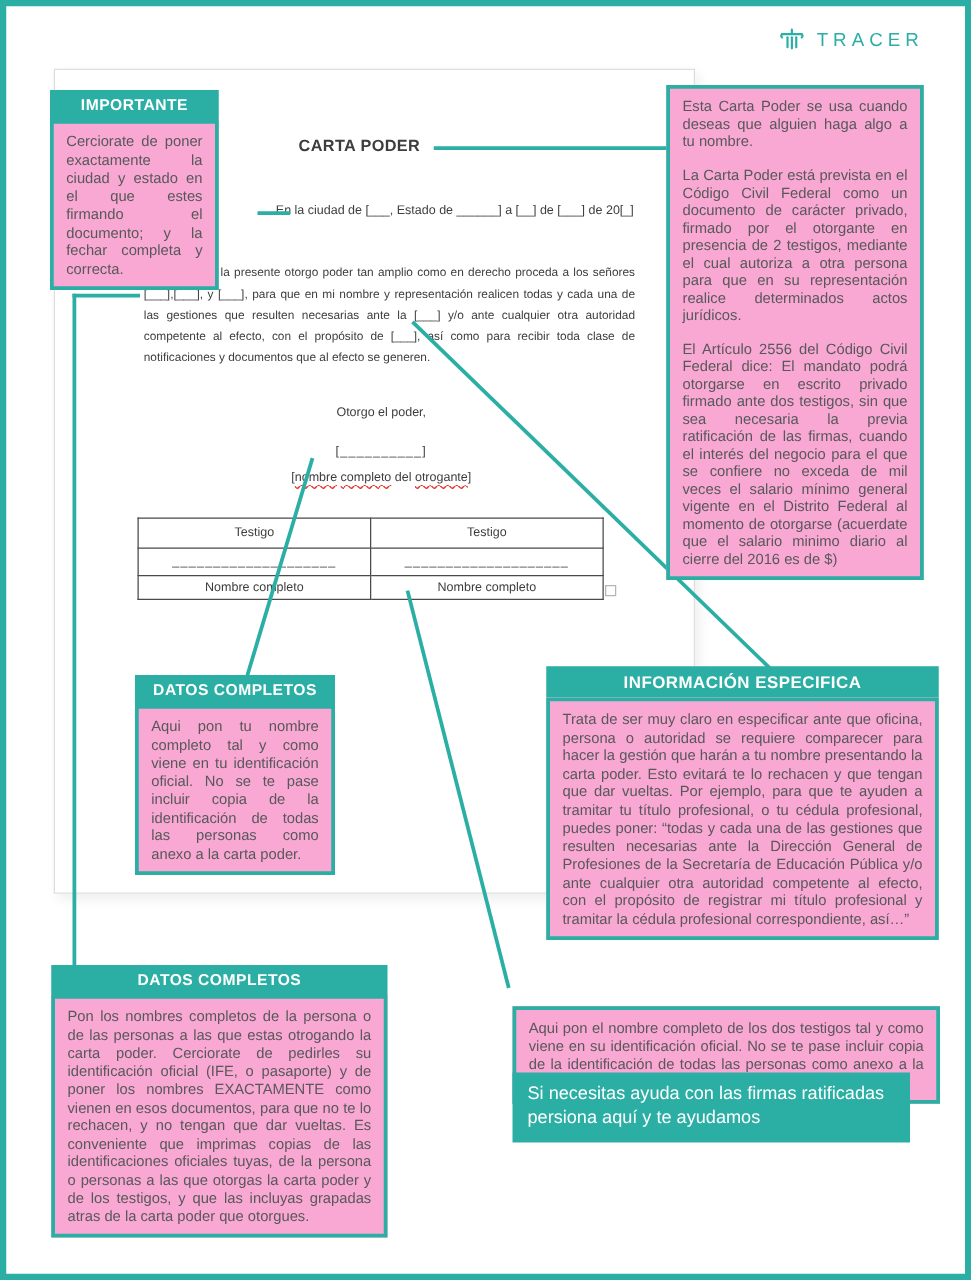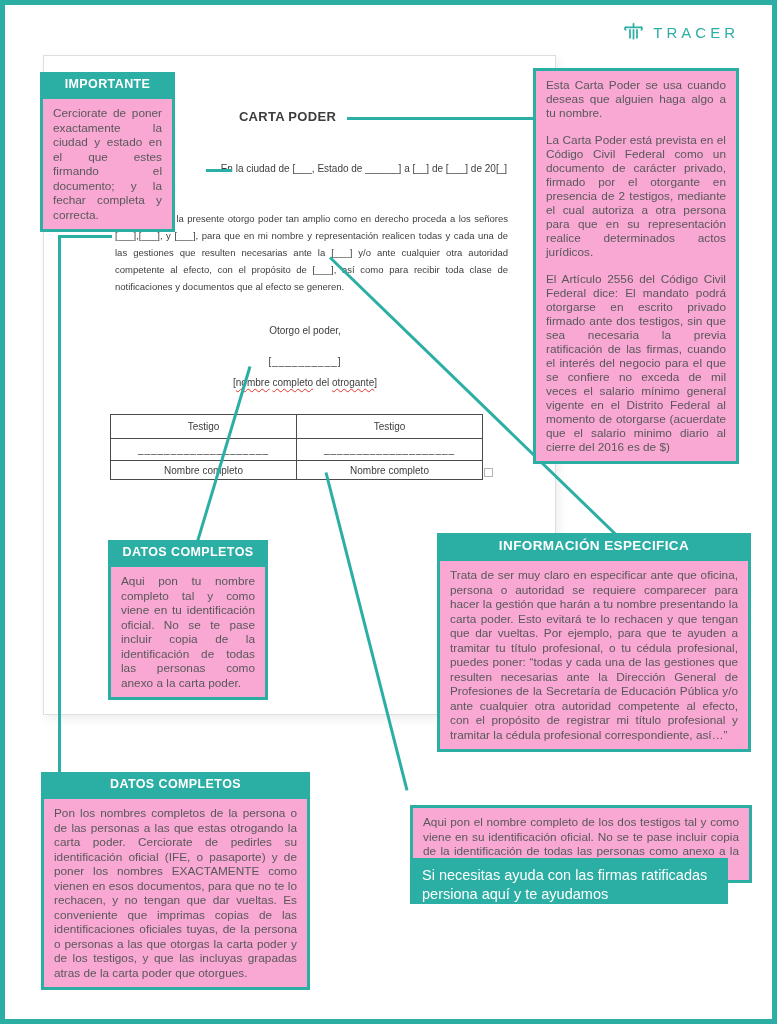--- a/index.html
+++ b/index.html
@@ -49,21 +49,21 @@
                font-size:11.8px;line-height:14.5px;text-align:justify;padding:7px 10px;}
   .callout .bd p + p{margin-top:13px;}
 
   .co-importante{left:40px;top:72px;width:135px;}
   .co-fundamentos{left:533px;top:68px;width:206px;}
   .co-datos1{left:108px;top:540px;width:160px;}
   .co-info{left:437px;top:533px;width:314px;}
   .co-datos2{left:41px;top:772px;width:269px;}
   .co-note{left:410px;top:805px;width:342px;}
   .cta-bar{position:absolute;left:410px;top:858px;width:318px;z-index:4;background:var(--teal);
-           color:#fff;font-size:14.5px;line-height:19px;padding:8px 12px 0;}
+           color:#fff;font-size:14.5px;line-height:19px;padding:8px 12px 10px;}
 </style>
 </head>
 <body>
 
 <div class="page">
   <div class="frame"></div>
 
   <div class="logo">
     <span style="display:inline-flex;">
       <svg width="21" height="21" viewBox="0 0 24 24" fill="none" stroke="#2BAEA4" stroke-width="2" stroke-linecap="round">

